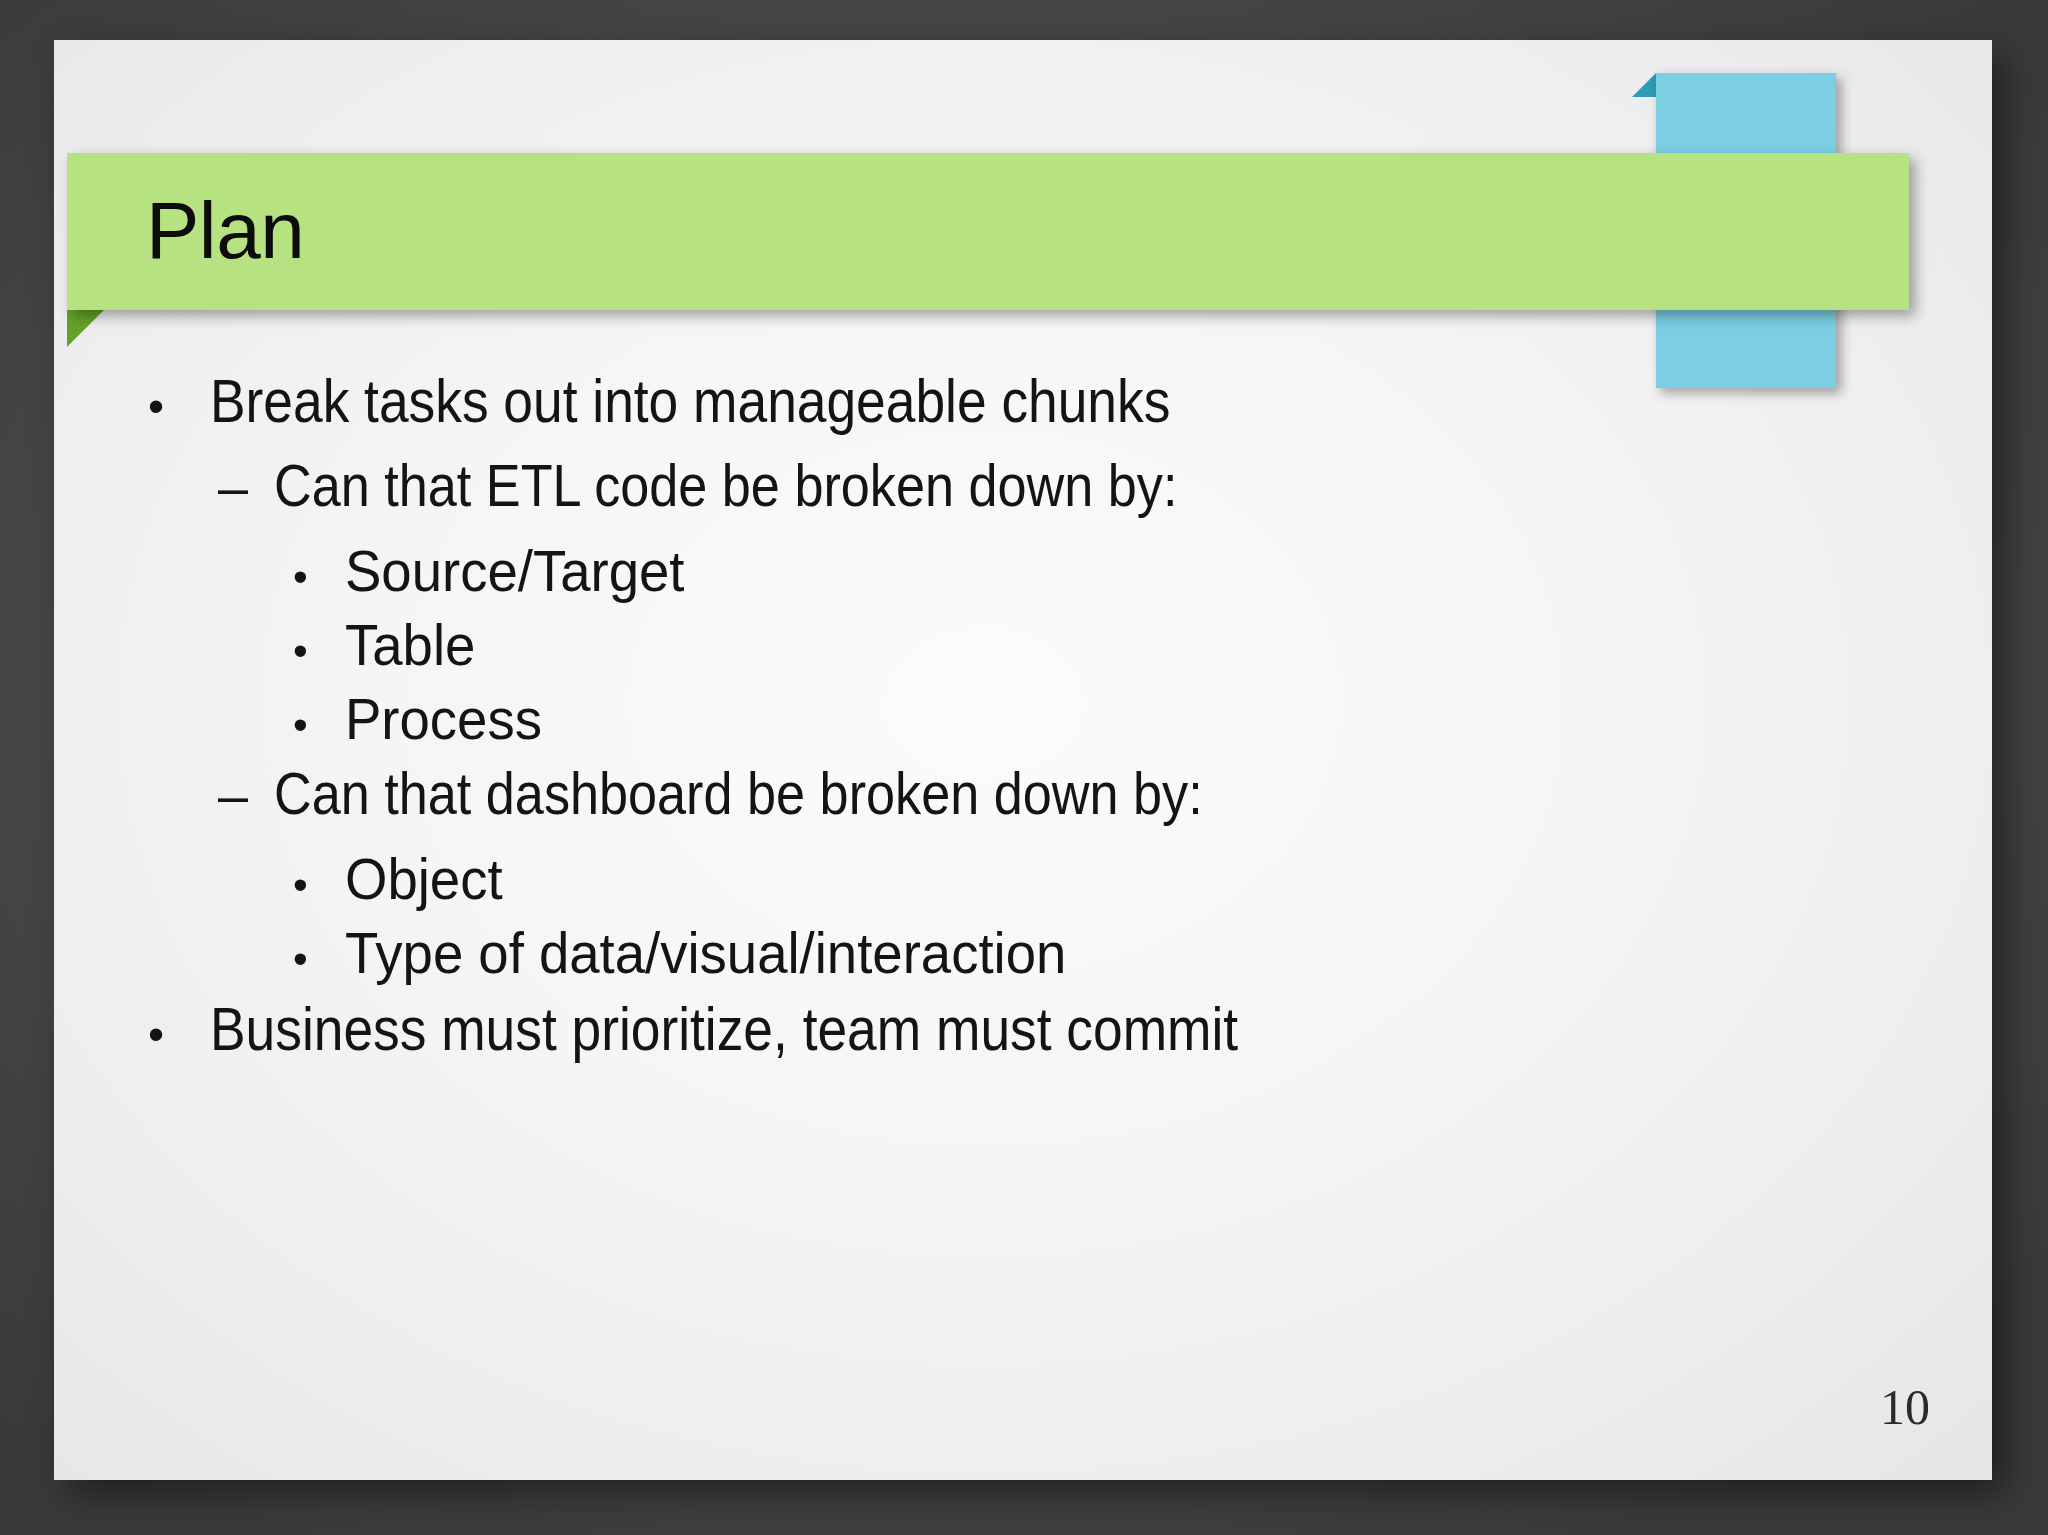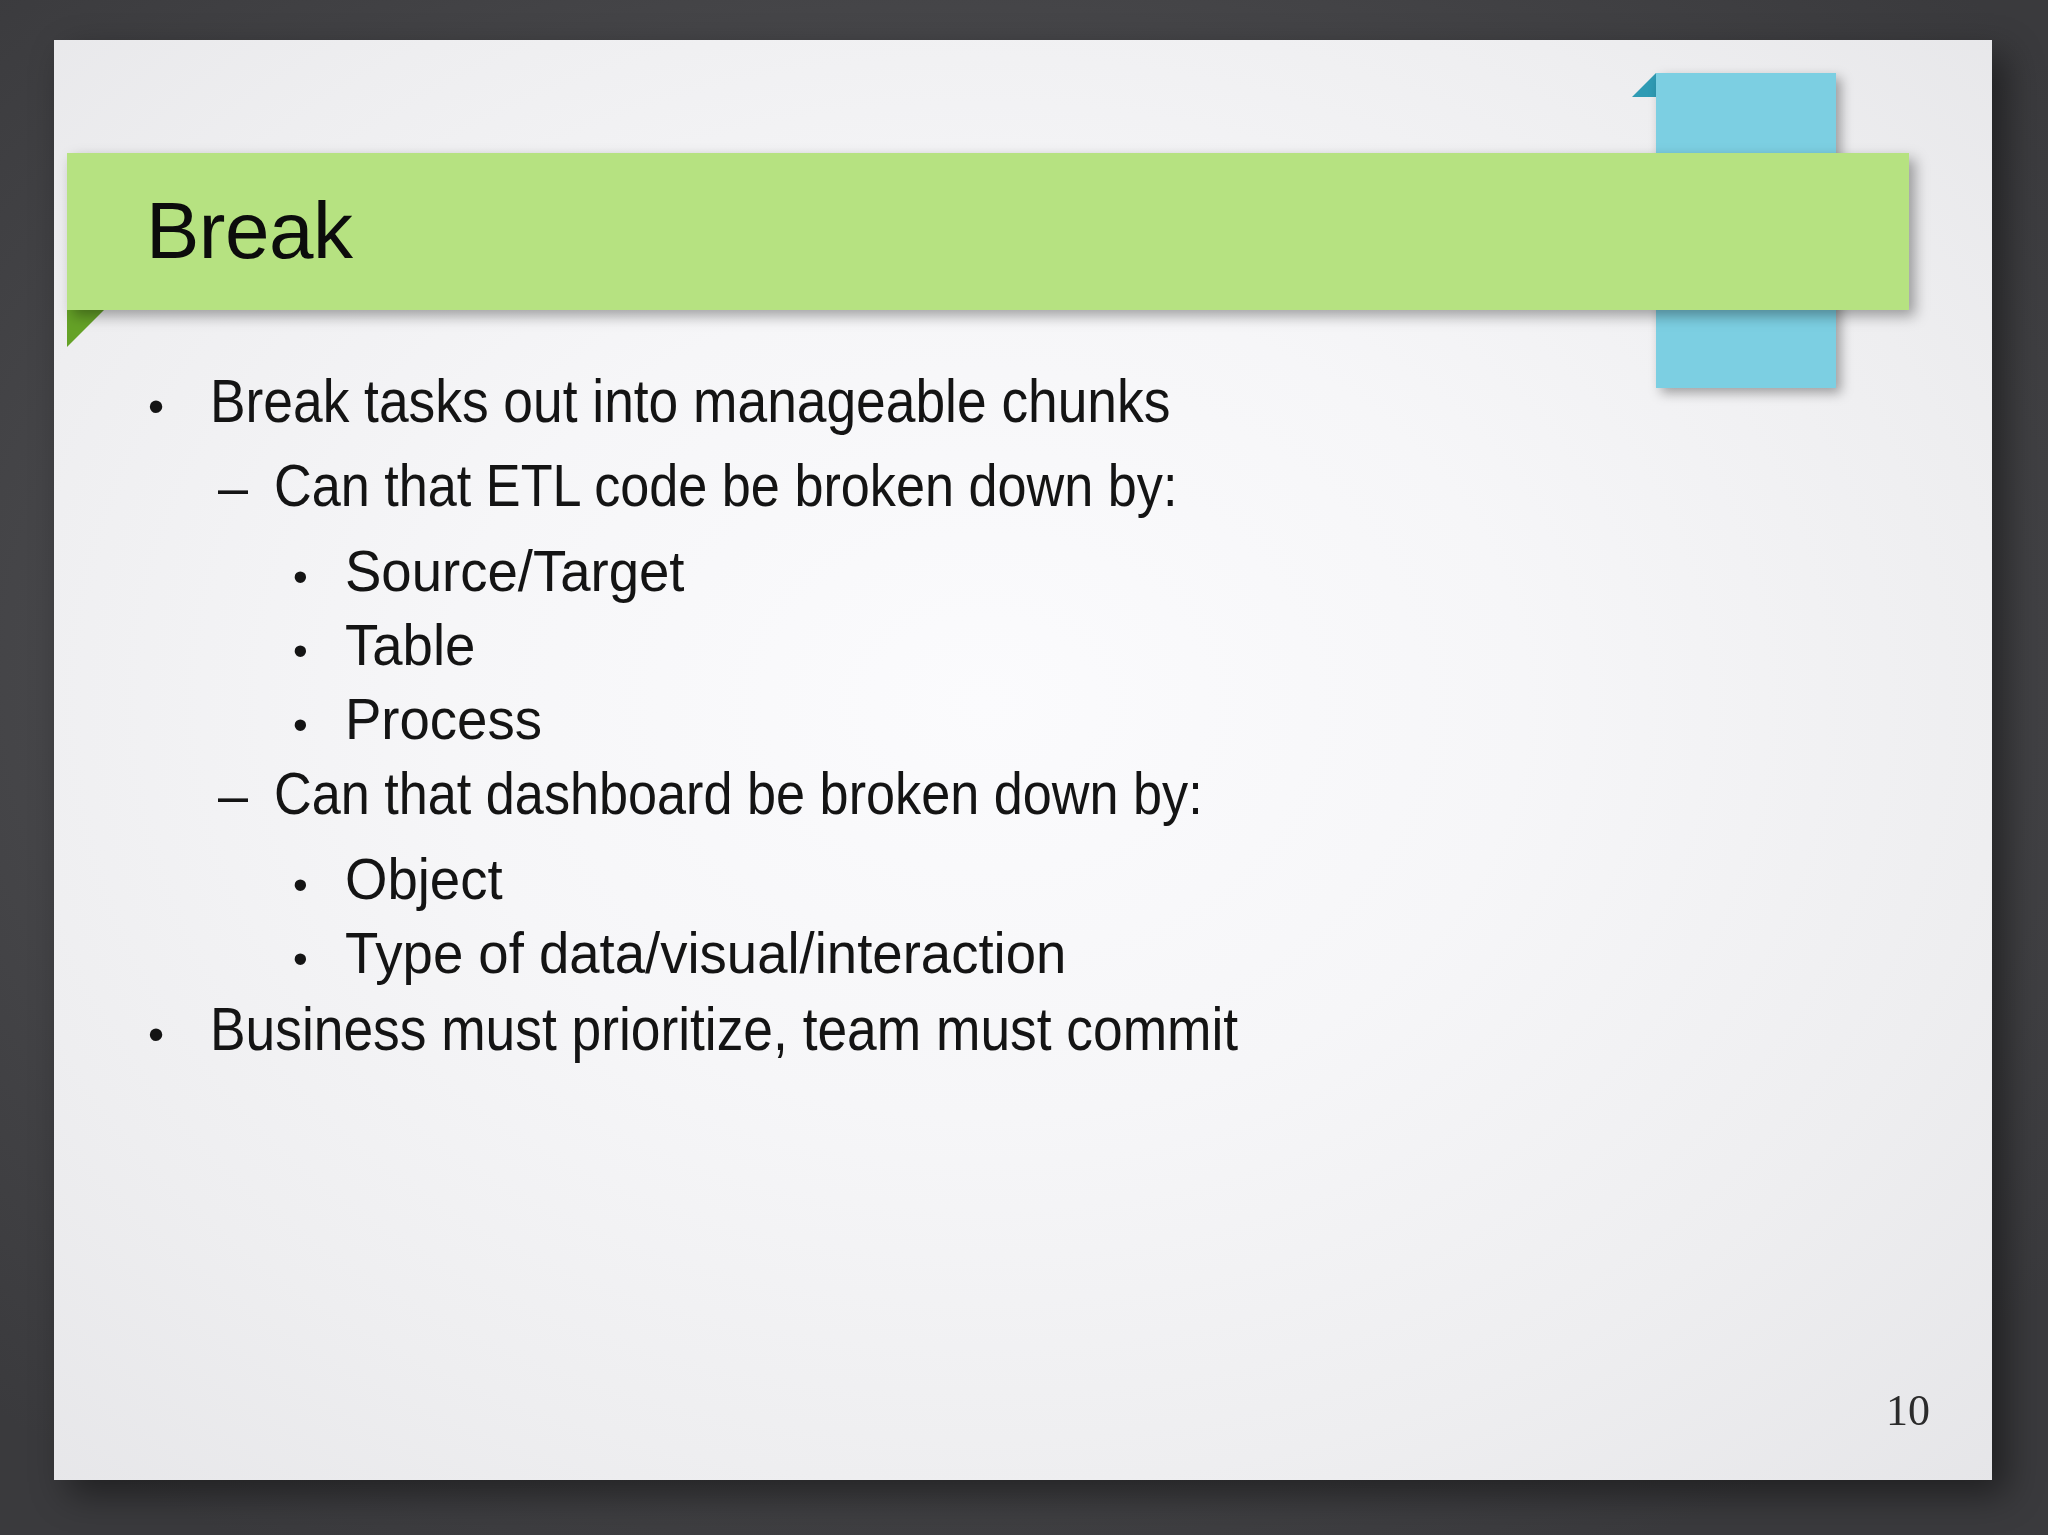--- a/index.html
+++ b/index.html
@@ -144,39 +144,39 @@
   }
   .lvl3 .marker { width: 52px; font-size: 42px; }
   .lvl3 .btext  { transform: scaleX(0.94); transform-origin: left center; }
 
   
   #page-number {
     position: absolute;
     right: 62px;
     bottom: 44px;
     font-family: "Liberation Serif", serif;
-    font-size: 44px;
+    font-size: 50px;
     color: #2b2b2b;
     z-index: 9;
   }
 </style>
 </head>
 <body>
 
 <div id="backdrop"></div>
 
 <div id="slide">
 
   <div id="blue-fold"></div>
   <div id="blue-ribbon"></div>
 
   <div id="green-fold"></div>
   <div id="green-ribbon"></div>
 
-  <div id="slide-title">Break</div>
+  <div id="slide-title">Plan</div>
 
   <div id="body-outline">
       <div class="bullet-row lvl1">
         <span class="marker">•</span>
         <span class="btext">Break tasks out into manageable chunks</span>
       </div>
       <div class="bullet-row lvl2">
         <span class="marker">–</span>
         <span class="btext">Can that ETL code be broken down by:</span>
       </div>

